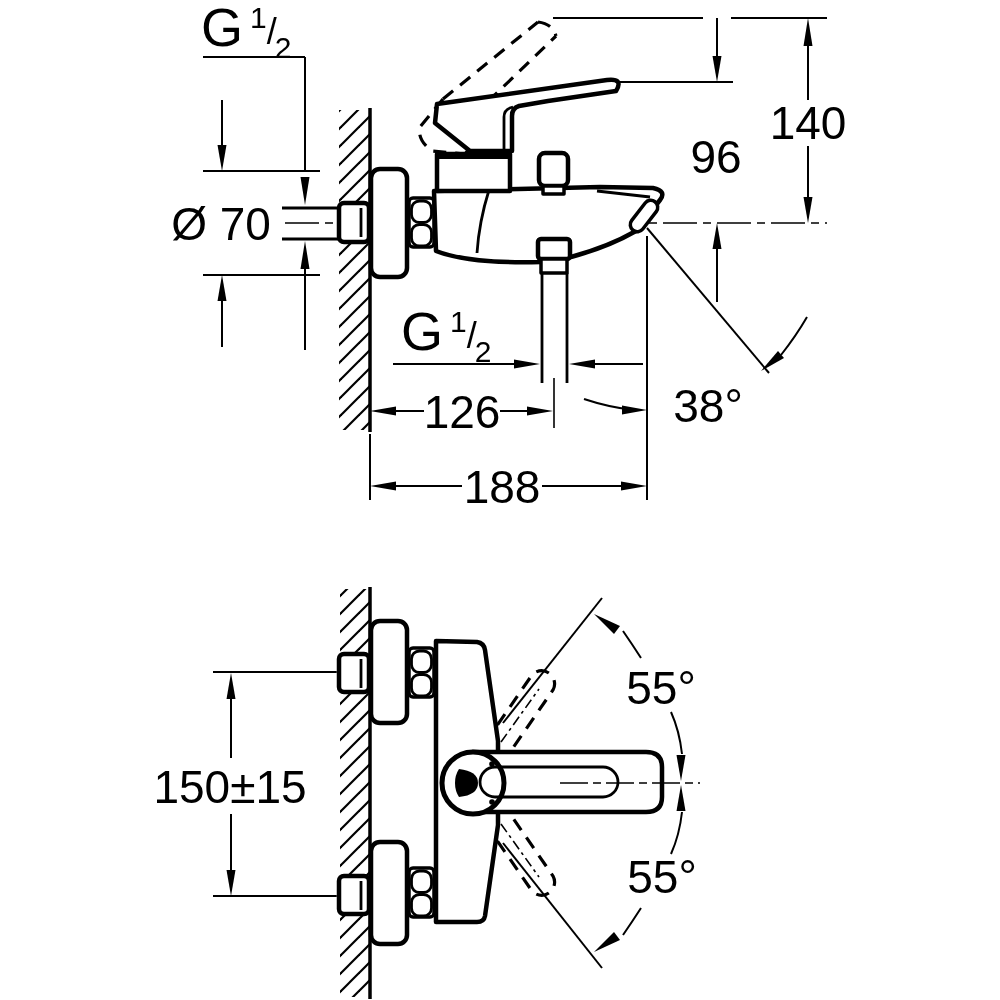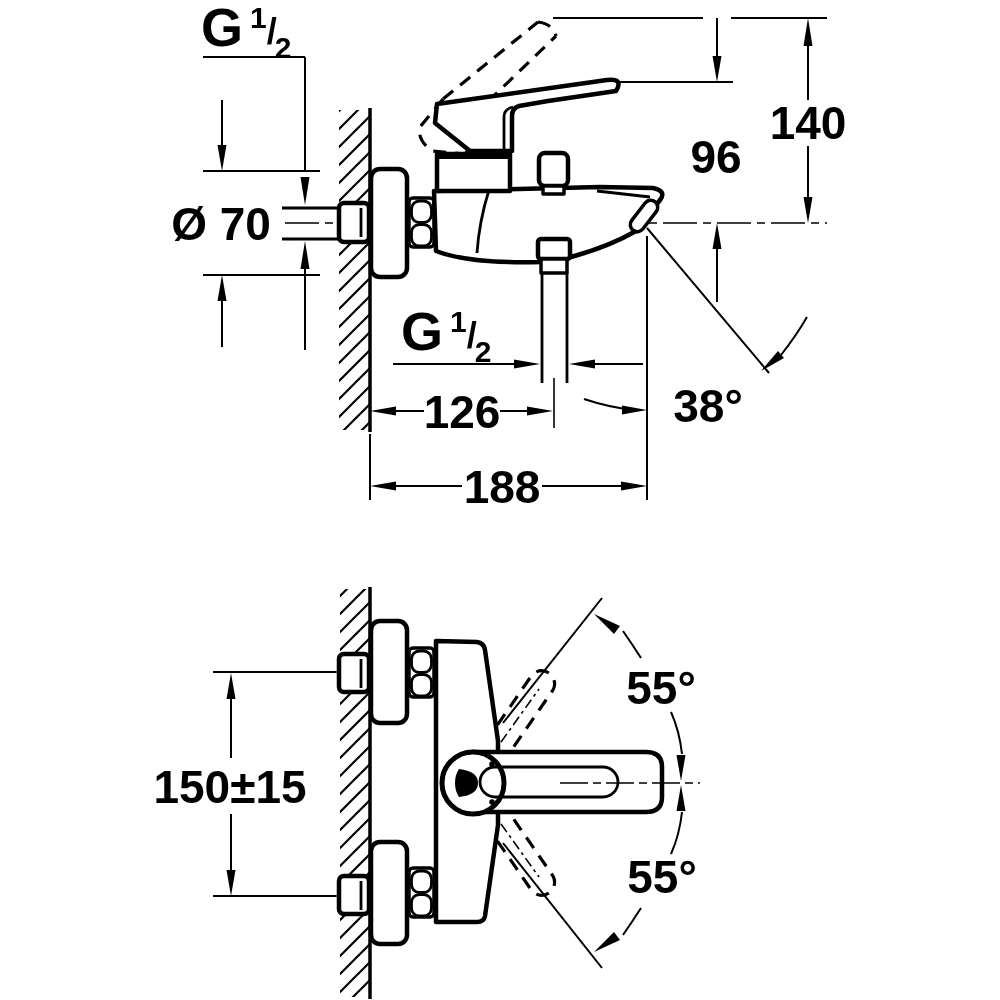--- a/index.html
+++ b/index.html
@@ -1,16 +1,16 @@
 <!DOCTYPE html>
 <html><head>
 <meta charset="utf-8">
 <style>
   html,body{margin:0;padding:0;background:#fff;}
-  #canvas{position:relative;width:1000px;height:1000px;background:#ffffff;overflow:hidden;font-weight:bold;}
+  #canvas{position:relative;width:1000px;height:1000px;background:#ffffff;overflow:hidden;}
   svg{position:absolute;left:0;top:0;}
   svg text{font-family:"Liberation Sans","DejaVu Sans",sans-serif;fill:#000;}
   .dimtxt{font-size:46px;}
   .dimline{stroke:#000;stroke-width:2;fill:none;}
   .thin{stroke:#000;stroke-width:1.6;fill:none;}
   .outline{stroke:#000;stroke-width:4.5;fill:#ffffff;stroke-linejoin:round;}
   .outline3{stroke:#000;stroke-width:3.5;fill:#ffffff;stroke-linejoin:round;}
   .detail{stroke:#000;stroke-width:2.8;fill:none;}
   .dashed{stroke:#000;stroke-width:3.2;fill:none;stroke-dasharray:13 9;stroke-linecap:butt;}
   .head{fill:#000;stroke:none;}

